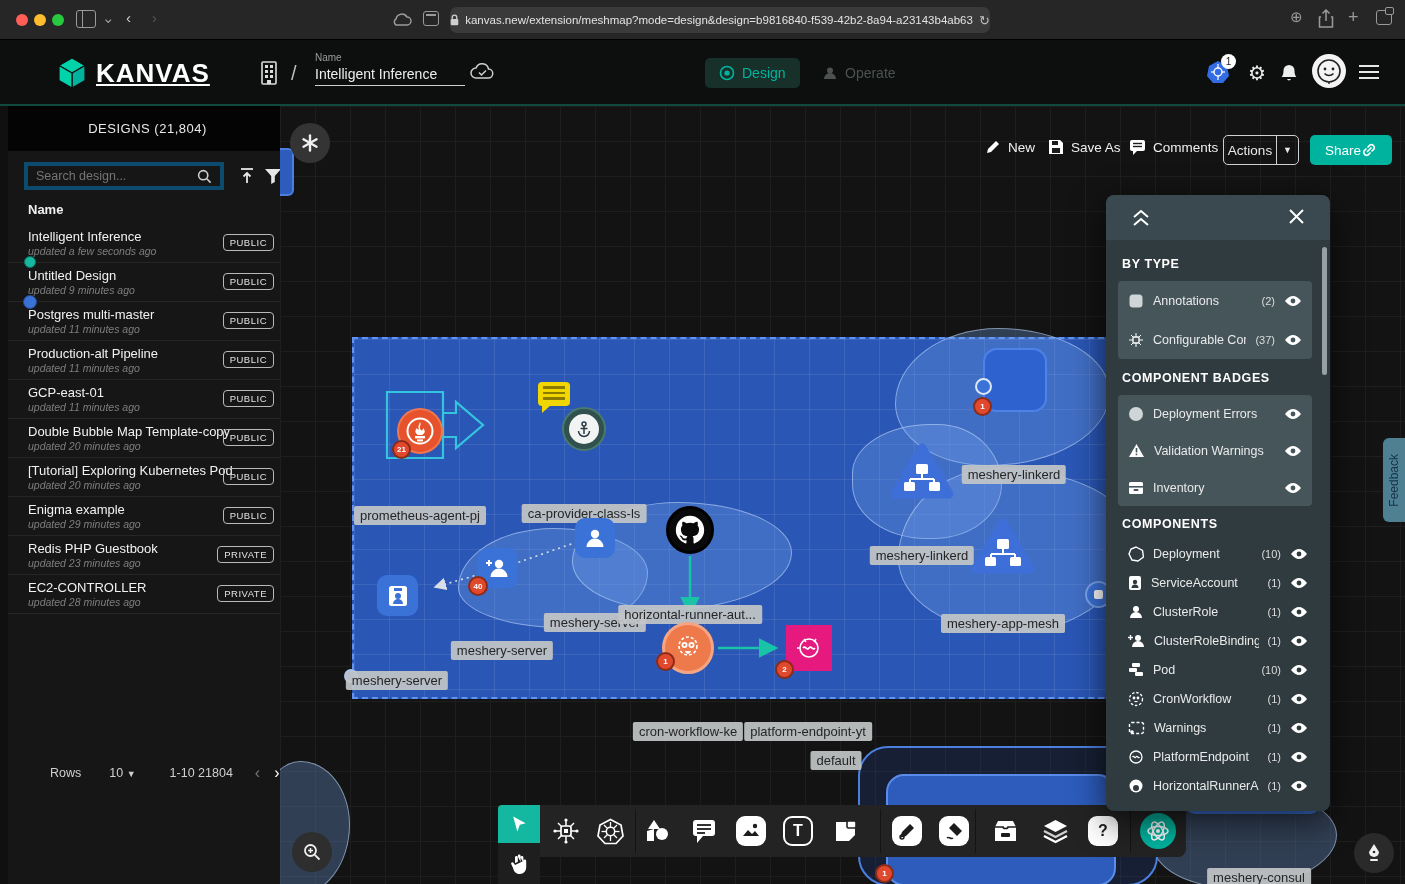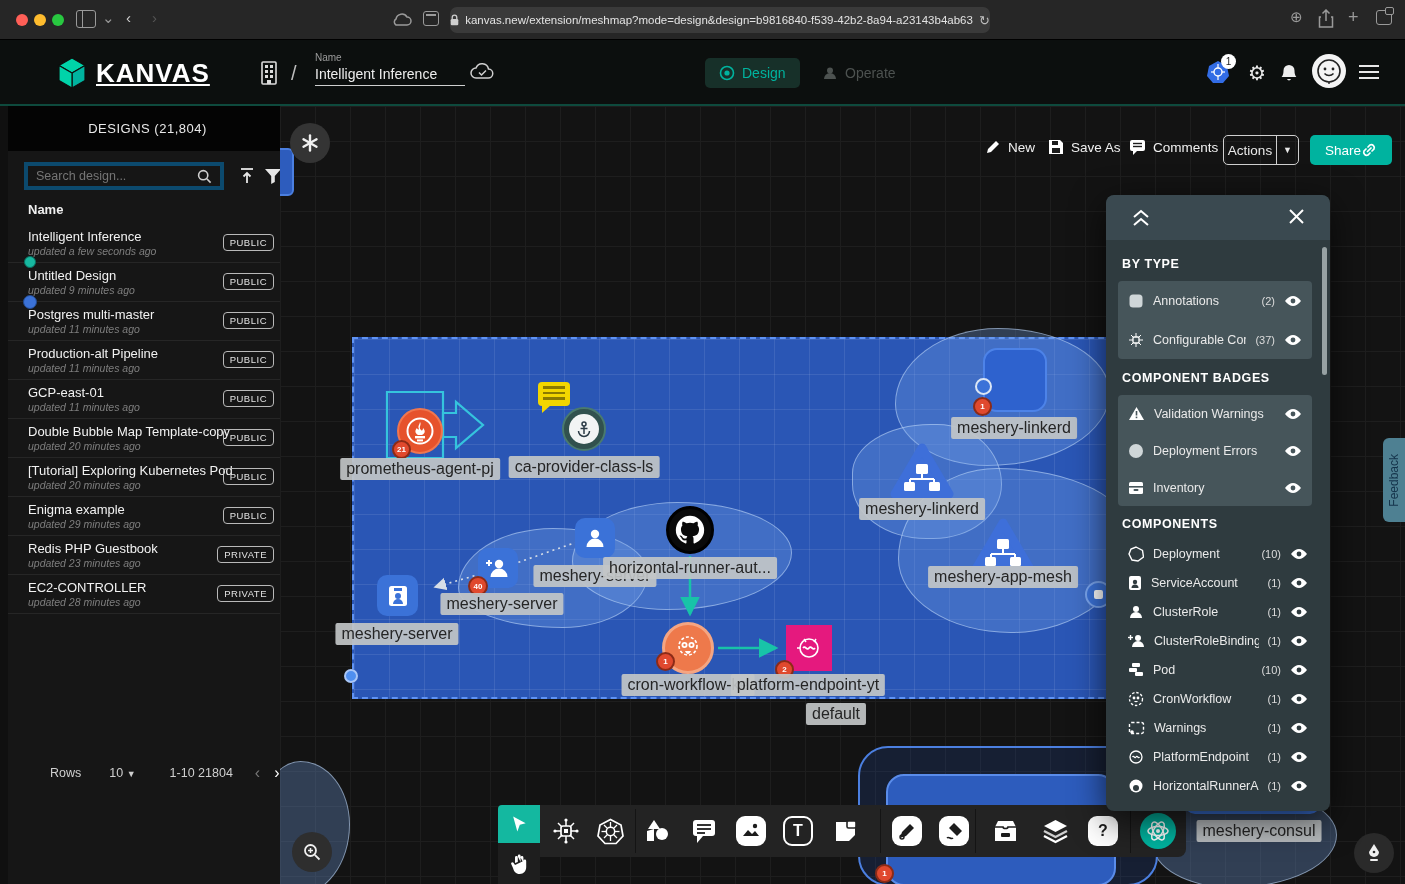--- a/index.html
+++ b/index.html
@@ -48,21 +48,21 @@
             background-image:linear-gradient(#1e1e1e 1px, transparent 1px),
                              linear-gradient(90deg,#1e1e1e 1px, transparent 1px);
             background-size:35px 35px; overflow:hidden; }
   #selection { left:72px; top:231px; width:792px; height:362px; background:#2a56b5;
                background-image:linear-gradient(rgba(255,255,255,.09) 1px, transparent 1px),
                                 linear-gradient(90deg,rgba(255,255,255,.09) 1px, transparent 1px);
                background-size:35px 35px; border:2px dashed #5f93f5; }
   .blob { border:1.5px solid rgba(195,218,248,.55); background:rgba(120,165,235,.30);
           border-radius:48% 52% 57% 43% / 55% 47% 53% 45%; }
   .nlabel { transform:translateX(-50%); background:rgba(194,197,199,.92); color:#252525;
-            font-size:16px; padding:2px 6px; border-radius:2px; white-space:nowrap; }
+            font-size:13px; padding:2px 6px; border-radius:2px; white-space:nowrap;margin-top:48px; }
   .badge { border-radius:50%; background:#e0492e; border:2px solid #8c2b17; color:#fff;
            display:flex; align-items:center; justify-content:center; font-size:8px; font-weight:bold; }
   .nodebox { border-radius:10px; background:#3b72d8; display:flex; align-items:center; justify-content:center; }
   .tool { width:34px; height:34px; display:flex; align-items:center; justify-content:center; cursor:pointer; }
   .tool .wsq { width:30px; height:30px; background:#fff; border-radius:9px; display:flex; align-items:center;
                justify-content:center; color:#1c1c1c; font-weight:bold; font-size:16px; }
   .roundbtn { border-radius:50%; background:#2e2e2e; display:flex; align-items:center; justify-content:center; cursor:pointer; }
   .actbtn { display:flex; align-items:center; gap:7px; color:#f0f0f0; font-size:13.5px; cursor:pointer; }
 
   
@@ -687,36 +687,36 @@
         <svg class="eye" width="18" height="12" viewBox="0 0 18 12">
             <path d="M1 6q8-10 16 0Q9 16 1 6z" fill="#fff"></path>
             <circle cx="9" cy="6" r="2.4" fill="#46555a"></circle>
           </svg>
       </div>
     </div>
 
     <div class="abs p-heading" style="left:16px;top:176px">COMPONENT BADGES</div>
     <div class="abs p-card" style="left:12px;top:200px;width:194px;height:111px">
       <div class="p-row" style="height:37px">
+        <svg width="16" height="16" viewBox="0 0 16 16">
+            <circle cx="8" cy="8" r="7" fill="#cfd6d8"></circle>
+          </svg>
+        <span class="lbl">Deployment Errors</span>
+        <svg class="eye" width="18" height="12" viewBox="0 0 18 12">
+            <path d="M1 6q8-10 16 0Q9 16 1 6z" fill="#fff"></path>
+            <circle cx="9" cy="6" r="2.4" fill="#46555a"></circle>
+          </svg>
+      </div>
+      <div class="p-row" style="height:37px">
         <svg width="17" height="15" viewBox="0 0 17 15">
             <path d="M8.5 1 16 14H1z" fill="#fff"></path>
             <rect x="7.7" y="5" width="1.6" height="4.5" fill="#46555a"></rect>
             <rect x="7.7" y="10.6" width="1.6" height="1.6" fill="#46555a"></rect>
           </svg>
         <span class="lbl">Validation Warnings</span>
-        <svg class="eye" width="18" height="12" viewBox="0 0 18 12">
-            <path d="M1 6q8-10 16 0Q9 16 1 6z" fill="#fff"></path>
-            <circle cx="9" cy="6" r="2.4" fill="#46555a"></circle>
-          </svg>
-      </div>
-      <div class="p-row" style="height:37px">
-        <svg width="16" height="16" viewBox="0 0 16 16">
-            <circle cx="8" cy="8" r="7" fill="#cfd6d8"></circle>
-          </svg>
-        <span class="lbl">Deployment Errors</span>
         <svg class="eye" width="18" height="12" viewBox="0 0 18 12">
             <path d="M1 6q8-10 16 0Q9 16 1 6z" fill="#fff"></path>
             <circle cx="9" cy="6" r="2.4" fill="#46555a"></circle>
           </svg>
       </div>
       <div class="p-row" style="height:37px">
         <svg width="16" height="14" viewBox="0 0 16 14">
             <rect x="1" y="1" width="14" height="12" rx="1.5" fill="#fff"></rect>
             <rect x="1" y="5" width="14" height="1.6" fill="#46555a"></rect>
             <rect x="5.5" y="8" width="5" height="2" rx="1" fill="#46555a"></rect>

